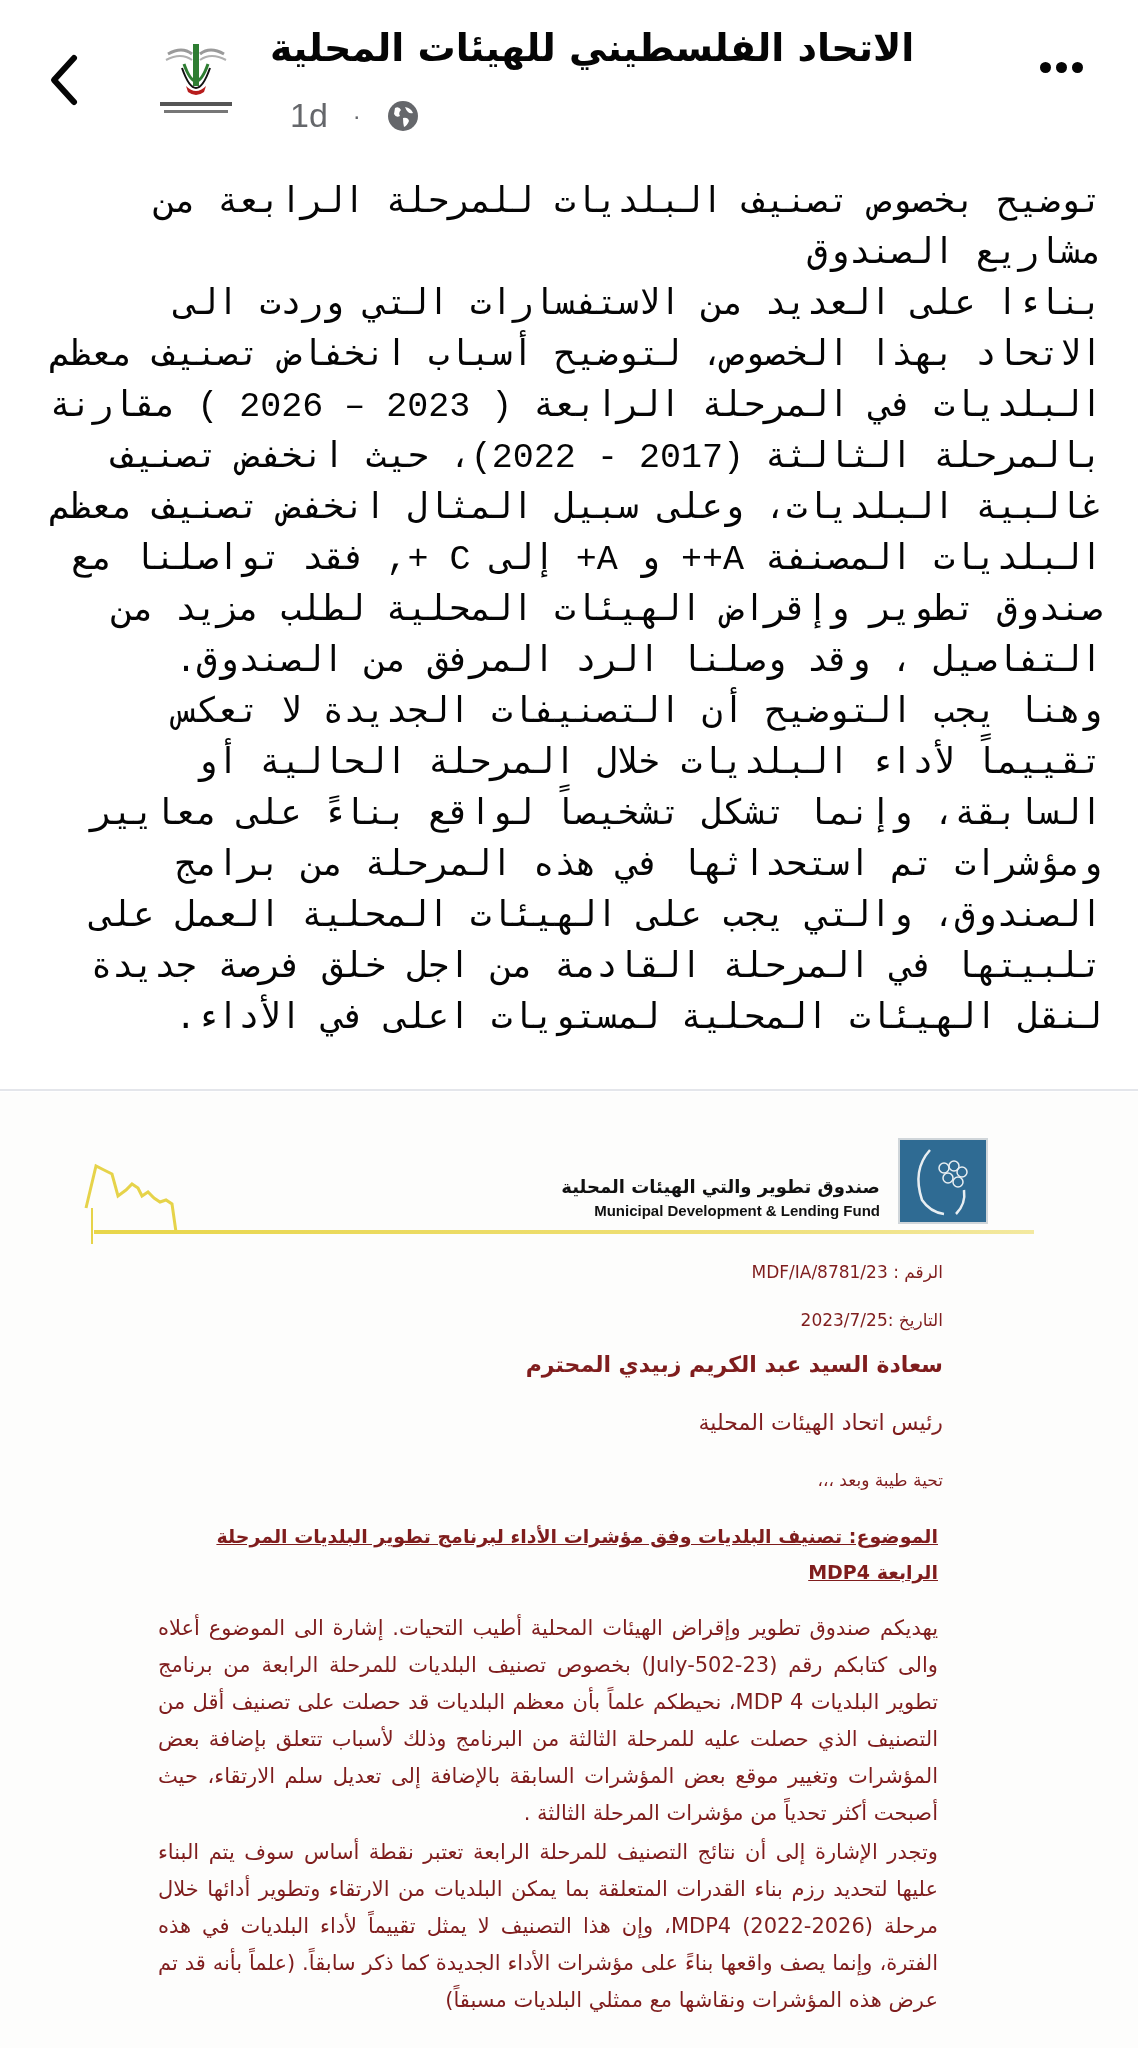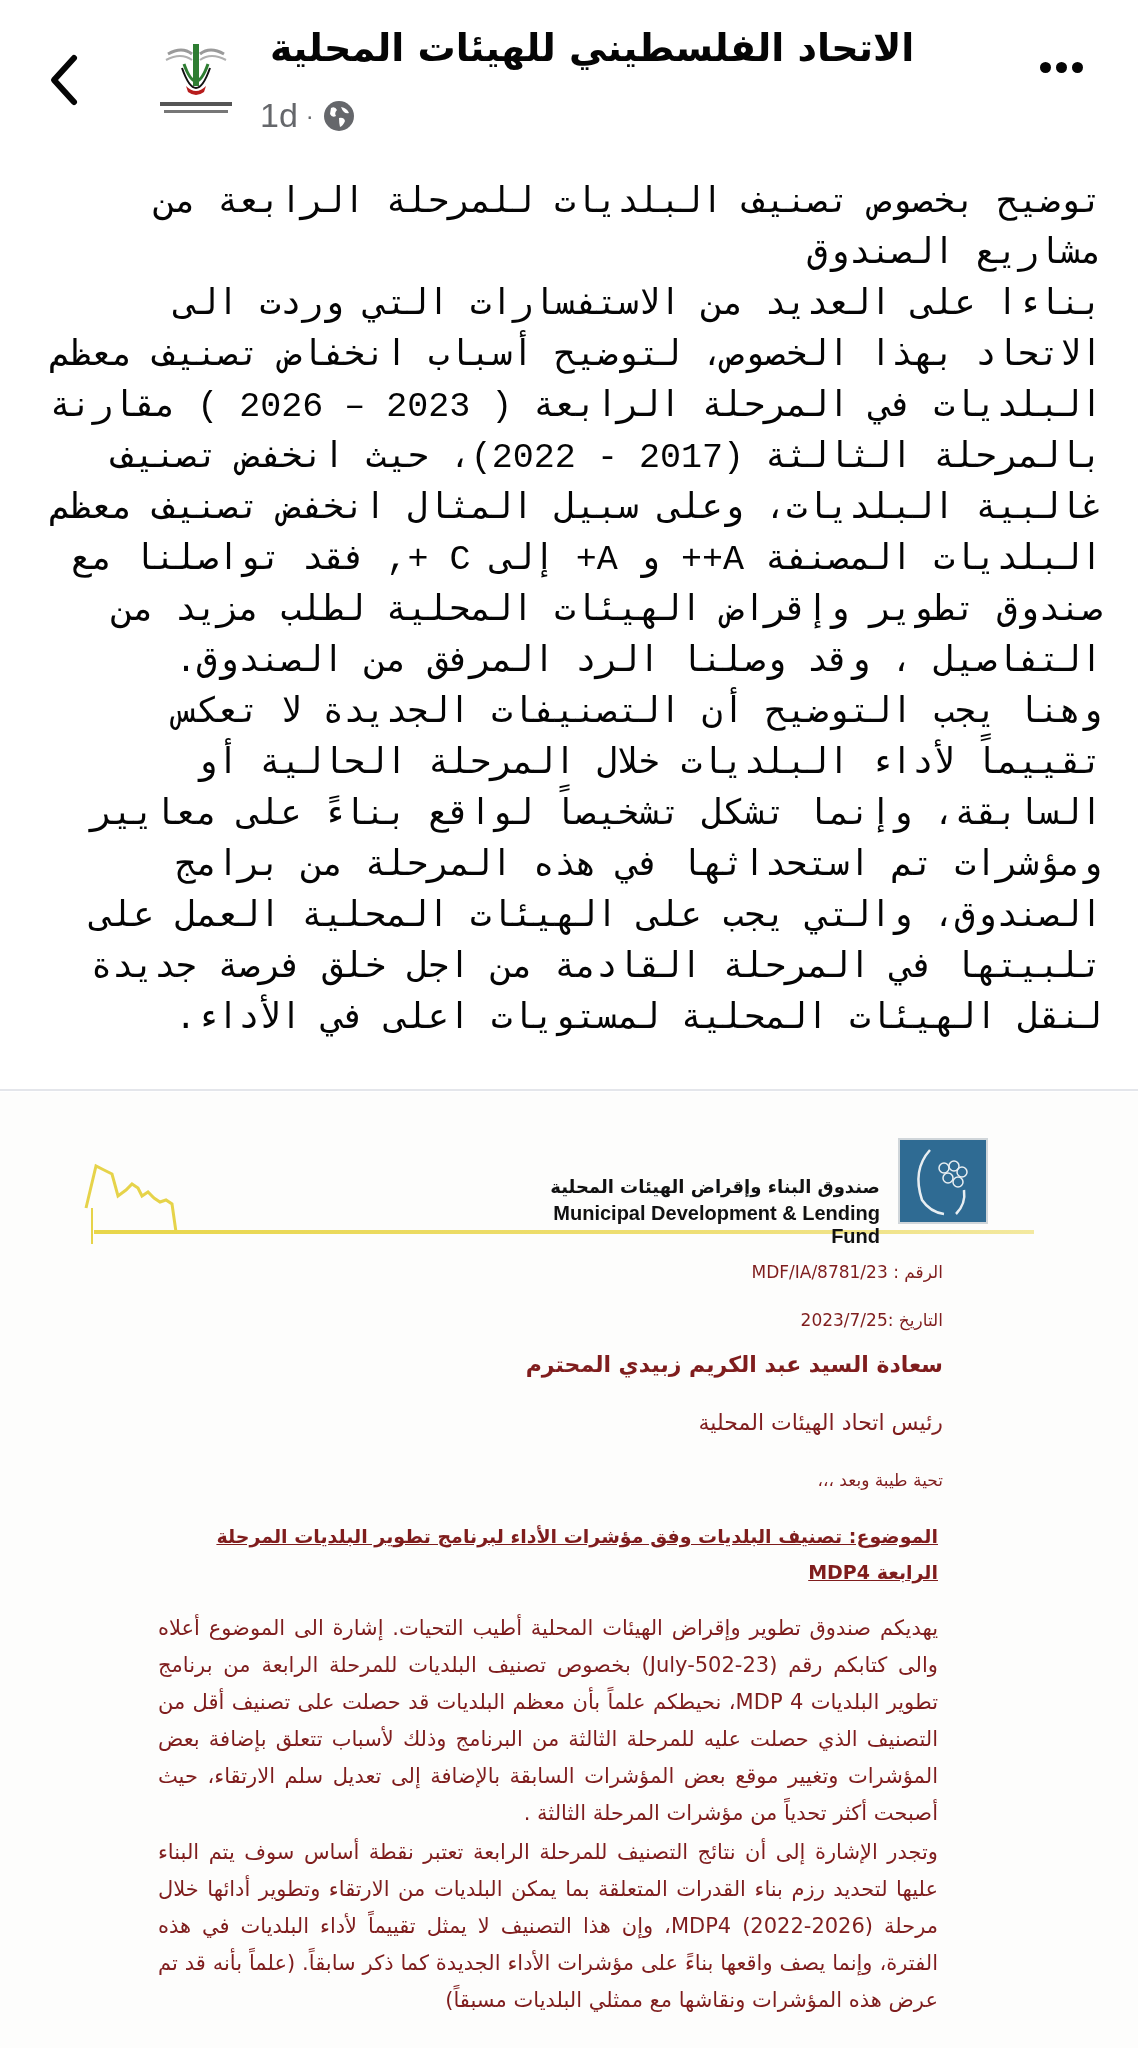--- a/index.html
+++ b/index.html
@@ -1,36 +1,36 @@
 <!DOCTYPE html>
 <html><head>
 <meta charset="utf-8">
 <style>
   html, body { margin:0; padding:0; background:#ffffff; }
   body { width:1138px; height:2048px; overflow:hidden; position:relative; font-family:"DejaVu Sans", sans-serif; color:#050505; }
   .header { position:absolute; left:0; top:0; width:960px; height:150px; }
   .back-btn { position:absolute; left:44px; top:50px; width:40px; height:60px; cursor:pointer; }
   .avatar { position:absolute; left:146px; top:38px; width:100px; height:82px; }
   .page-name { position:absolute; left:270px; top:26px; font-size:38px; font-weight:bold; direction:rtl; white-space:nowrap; font-family:"DejaVu Sans", sans-serif; }
-  .meta { position:absolute; left:260px; top:96px; display:flex; align-items:center; gap:8px; color:#65676b; font-size:34px; font-family:"Liberation Sans", sans-serif; }
+  .meta { position:absolute; left:290px; top:96px; display:flex; align-items:center; gap:25px; color:#65676b; font-size:34px; font-family:"Liberation Sans", sans-serif; }
   .meta .dot { font-size:24px; }
   .more-btn { position:absolute; left:1040px; top:62px; display:flex; gap:5px; cursor:pointer; }
   .more-btn span { width:11px; height:11px; border-radius:50%; background:#050505; display:block; }
 
   .post-text { position:absolute; left:40px; top:178px; width:1062px; direction:rtl; text-align:right; font-family:"DejaVu Sans", sans-serif; font-size:35px; line-height:51px; color:#050505; }
   .post-text p { margin:0;font-family:Liberation Mono, monospace; }
 
   .divider { position:absolute; left:0; top:1089px; width:1138px; height:2px; background:#e4e6eb; }
 
   .doc { position:absolute; left:0; top:1092px; width:1138px; height:956px; background:#fdfdfc; overflow:hidden; }
   .letterhead-line { position:absolute; left:94px; top:138px; width:940px; height:4px; background:linear-gradient(90deg,#e8d64a,#efe07a 70%,#f3e9a0); }
   .skyline { position:absolute; left:82px; top:64px; }
   .fund-logo { position:absolute; left:898px; top:46px; width:86px; height:82px; background:#2f6b93; border:2px solid #d0d6da; }
   .fund-name-ar { position:absolute; left:540px; top:84px; width:340px; text-align:right; direction:rtl; font-size:18px; font-weight:bold; color:#111; }
-  .fund-name-en { position:absolute; left:540px; top:110px; width:340px; text-align:right; font-size:20px; font-weight:bold; color:#111; font-family:"Liberation Sans", sans-serif; }
+  .fund-name-en { position:absolute; left:540px; top:110px; width:340px; text-align:right; font-size:15px; font-weight:bold; color:#111; font-family:"Liberation Sans", sans-serif; }
 
   .doc-line { position:absolute; direction:rtl; text-align:right; color:#7f1d1d; white-space:nowrap; }
   .ref { right:195px; top:170px; font-size:17px; }
   .date { right:195px; top:218px; font-size:17px; }
   .recipient { right:195px; top:260px; font-size:22px; font-weight:bold; }
   .title-line { right:195px; top:318px; font-size:22px; font-weight:normal; }
   .greeting { right:195px; top:378px; font-size:17px; }
   .subject { right:200px; top:426px; width:760px; font-size:19px; font-weight:bold; text-decoration:underline; line-height:36px; white-space:normal; }
   .body-para { right:200px; width:780px; font-size:21px; line-height:37px; white-space:normal; text-align:justify; text-align-last:right; }
   .para1 { top:518px; }
@@ -96,21 +96,21 @@
     <svg width="86" height="82" viewBox="0 0 86 82">
       <path d="M30,10 Q12,30 22,60 Q30,72 44,74" fill="none" stroke="#e8eef2" stroke-width="2.5"></path>
       <path d="M56,74 Q66,64 64,50" fill="none" stroke="#e8eef2" stroke-width="2.5"></path>
       <circle cx="44" cy="28" r="5" fill="none" stroke="#e8eef2" stroke-width="1.5"></circle>
       <circle cx="54" cy="26" r="5" fill="none" stroke="#e8eef2" stroke-width="1.5"></circle>
       <circle cx="62" cy="32" r="5" fill="none" stroke="#e8eef2" stroke-width="1.5"></circle>
       <circle cx="48" cy="38" r="5" fill="none" stroke="#e8eef2" stroke-width="1.5"></circle>
       <circle cx="58" cy="42" r="5" fill="none" stroke="#e8eef2" stroke-width="1.5"></circle>
     </svg>
   </div>
-  <div class="fund-name-ar">صندوق البناء وإقراض الهيئات المحلية</div>
+  <div class="fund-name-ar">صندوق تطوير والتي الهيئات المحلية</div>
   <div class="fund-name-en">Municipal Development &amp; Lending Fund</div>
 
   <div class="doc-line ref">الرقم : MDF/IA/8781/23</div>
   <div class="doc-line date">التاريخ :2023/7/25</div>
   <div class="doc-line recipient">سعادة السيد عبد الكريم زبيدي المحترم</div>
   <div class="doc-line title-line">رئيس اتحاد الهيئات المحلية</div>
   <div class="doc-line greeting">تحية طيبة وبعد ،،،</div>
   <div class="doc-line subject">الموضوع: تصنيف البلديات وفق مؤشرات الأداء لبرنامج تطوير البلديات المرحلة الرابعة MDP4</div>
   <div class="doc-line body-para para1">يهديكم صندوق تطوير وإقراض الهيئات المحلية أطيب التحيات. إشارة الى الموضوع أعلاه والى كتابكم رقم (July-502-23) بخصوص تصنيف البلديات للمرحلة الرابعة من برنامج تطوير البلديات MDP 4، نحيطكم علماً بأن معظم البلديات قد حصلت على تصنيف أقل من التصنيف الذي حصلت عليه للمرحلة الثالثة من البرنامج وذلك لأسباب تتعلق بإضافة بعض المؤشرات وتغيير  موقع بعض المؤشرات السابقة بالإضافة إلى تعديل سلم الارتقاء، حيث أصبحت أكثر تحدياً من مؤشرات المرحلة الثالثة .</div>
   <div class="doc-line body-para para2">وتجدر الإشارة إلى  أن نتائج التصنيف للمرحلة الرابعة تعتبر نقطة أساس سوف يتم البناء عليها لتحديد رزم بناء القدرات المتعلقة بما يمكن البلديات من الارتقاء وتطوير أدائها خلال مرحلة  MDP4 (2022-2026)، وإن هذا التصنيف لا يمثل تقييماً لأداء البلديات في هذه الفترة، وإنما يصف واقعها بناءً على مؤشرات الأداء الجديدة كما ذكر سابقاً. (علماً بأنه قد تم عرض هذه المؤشرات ونقاشها مع ممثلي البلديات مسبقاً)</div>

